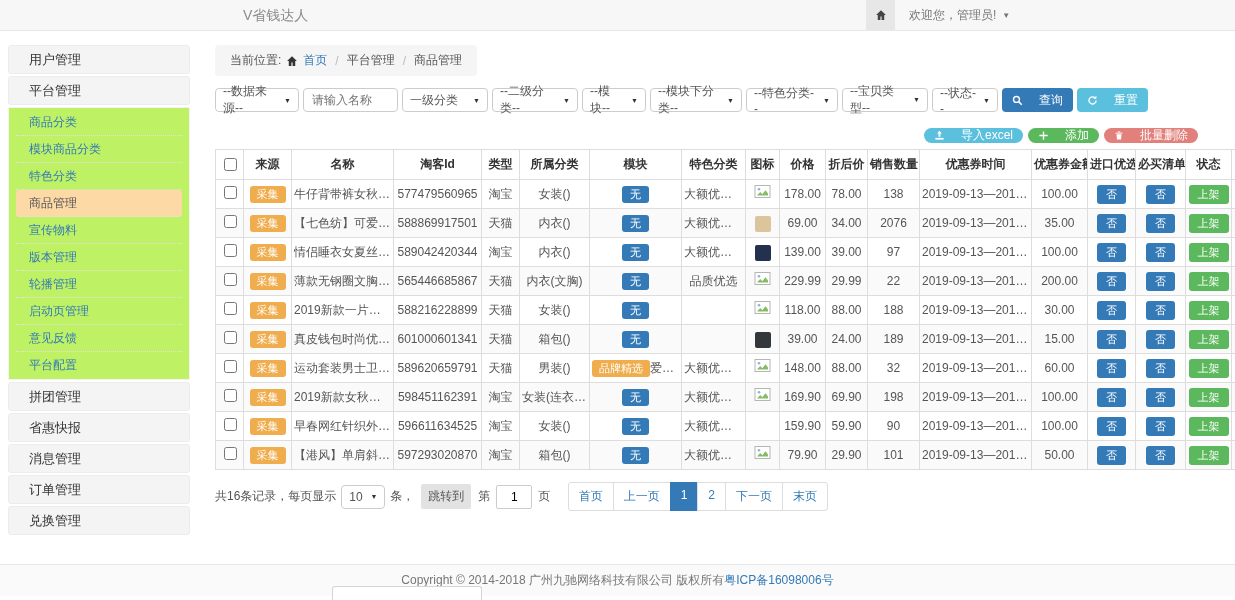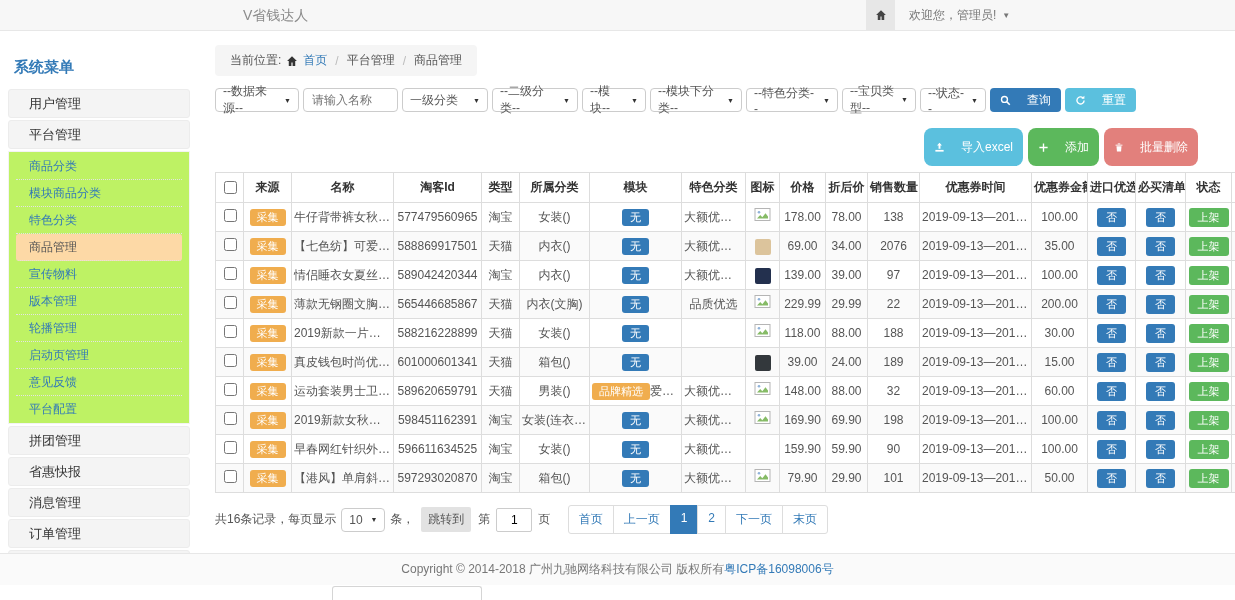--- a/index.html
+++ b/index.html
@@ -33,21 +33,21 @@
   
   .filter-row{margin-top:12px;display:flex;align-items:center;}
   .sel{height:24px;border:1px solid #ccc;border-radius:4px;background:#fff;display:inline-flex;align-items:center;justify-content:space-between;padding:0 7px;color:#555;margin-right:4px;cursor:pointer;box-sizing:border-box;}
   .sel .arrow{font-size:7px;color:#333;margin-left:6px;}
   .txt-input{height:24px;border:1px solid #ccc;border-radius:4px;padding:0 8px;width:95px;font-size:12px;margin-right:4px;color:#555;box-sizing:border-box;}
   .btn{height:24px;border:none;border-radius:4px;color:#fff;font-size:12px;display:inline-flex;align-items:center;gap:16px;padding:0 10px;cursor:pointer;font-family:inherit;}
   .btn-primary{background:#337ab7;}
   .btn-info{background:#5bc0de;margin-left:4px;}
   
   .action-row{margin-top:16px;display:flex;justify-content:flex-end;gap:5px;padding-right:30px;}
-  .btn-sm{height:38px;border-radius:8px;}
+  .btn-sm{height:15px;border-radius:8px;}
   .btn-success{background:#5cb85c;}
   .btn-danger-light{background:#e2807c;}
   
   .grid{margin-top:6px;width:100%;border-collapse:collapse;table-layout:fixed;font-size:12px;}
   .grid th{border:1px solid #ddd;padding:5px 2px;font-weight:bold;color:#333;text-align:center;background:#fff;overflow:hidden;white-space:nowrap;}
   .grid th.op-header{color:#337ab7;}
   .grid td{border:1px solid #ddd;padding:3px 2px;text-align:center;color:#555;height:20px;line-height:20px;overflow:hidden;white-space:nowrap;text-overflow:ellipsis;}
   .grid tbody tr:nth-child(even) td{background:#fafafa;}
   .tag{display:inline-block;border-radius:3px;color:#fff;font-size:11px;padding:2px 7px;line-height:13px;vertical-align:middle;}
   .tag-orange{background:#f0ad4e;}
@@ -61,21 +61,21 @@
   .page-row{margin-top:12px;display:flex;align-items:center;color:#555;}
   .page-size-box{width:44px;margin:0 5px;}
   .jump-btn{background:#e2e2e2;border-radius:2px;padding:4px 7px;margin:0 7px;color:#555;cursor:pointer;}
   .page-input{width:30px;height:20px;border:1px solid #ccc;border-radius:2px;text-align:center;margin:0 6px;font-size:12px;}
   .pager{margin-left:auto;margin-right:400px;display:flex;}
   .pg{border:1px solid #ddd;background:#fff;color:#337ab7;padding:5px 10px;margin-left:-1px;cursor:pointer;font-size:12px;}
   .pg:first-child{border-radius:3px 0 0 3px;margin-left:0;}
   .pg:last-child{border-radius:0 3px 3px 0;}
   .pg.active{background:#337ab7;color:#fff;border-color:#337ab7;}
   
-  .footer{position:absolute;left:0;bottom:15px;width:100%;height:31px;background:#fafafa;border-top:1px solid #e7e7e7;text-align:center;line-height:31px;color:#777;}
+  .footer{position:absolute;left:0;bottom:4px;width:100%;height:31px;background:#fafafa;border-top:1px solid #e7e7e7;text-align:center;line-height:31px;color:#777;}
   .footer .link{color:#337ab7;cursor:pointer;}
   .tooltip-remnant{position:absolute;left:332px;bottom:0;width:148px;height:13px;background:#fff;border:1px solid #d5d5d5;border-bottom:none;border-radius:3px 3px 0 0;}
 </style>
 </head>
 <body>
 
 <div class="topbar">
   <div class="brand">V省钱达人</div>
   <div class="topbar-right">
     <div class="home-box">
@@ -86,21 +86,20 @@
         </span>
     </div>
     <div class="welcome">
       <span>欢迎您，管理员!</span>
       <span class="caret">▼</span>
     </div>
   </div>
 </div>
 
 <div class="sidebar">
-  <div class="sidebar-heading">系统菜单</div>
   <div>
       <div class="menu-group">
         <div class="menu-group-label">用户管理</div>
       </div>
       <div class="menu-group">
         <div class="menu-group-label">平台管理</div>
       </div>
       <div class="submenu">
         <div class="submenu-item">商品分类</div>
         <div class="submenu-item">模块商品分类</div>
@@ -166,21 +165,21 @@
         <span class="arrow">▼</span>
       </span>
       <span class="sel" style="width: 92px;">
         <span>--模块下分类--</span>
         <span class="arrow">▼</span>
       </span>
       <span class="sel" style="width: 92px;">
         <span>--特色分类--</span>
         <span class="arrow">▼</span>
       </span>
-      <span class="sel" style="width: 74px; font-family: Liberation Serif, serif;">
+      <span class="sel" style="width: 86px; font-family: Liberation Serif, serif;">
         <span>--宝贝类型--</span>
         <span class="arrow">▼</span>
       </span>
       <span class="sel" style="width: 66px;">
         <span>--状态--</span>
         <span class="arrow">▼</span>
       </span>
       <button class="btn btn-primary">
         <span class="icon">
           <svg width="11" height="11" viewBox="0 0 16 16">

